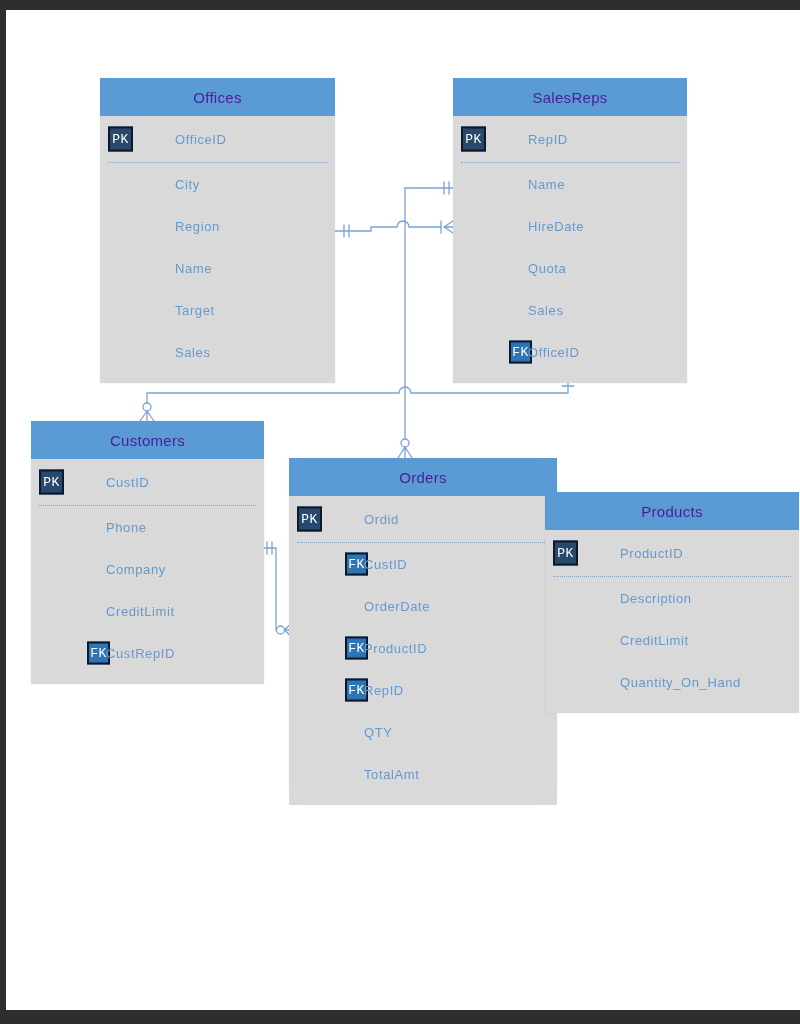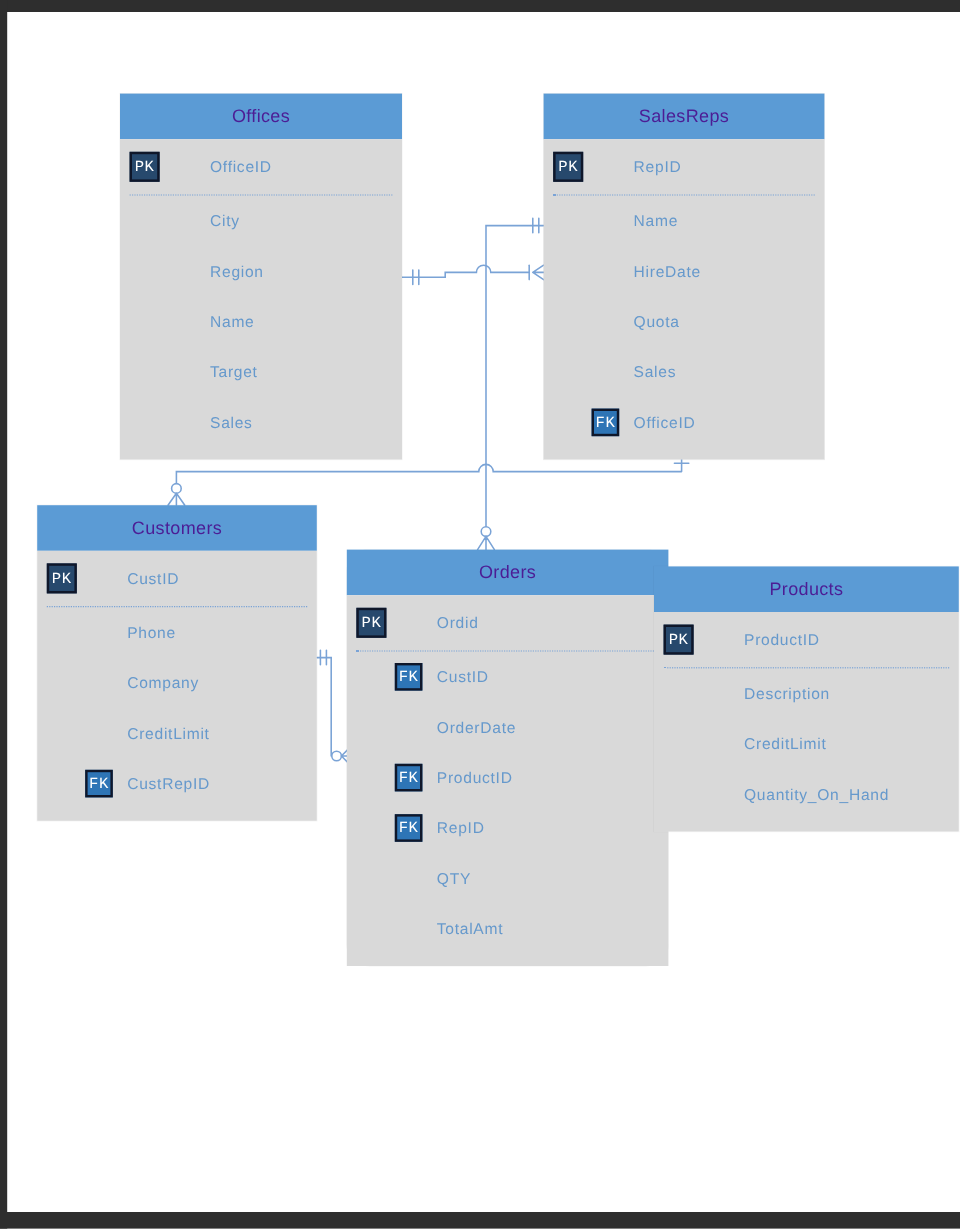--- a/index.html
+++ b/index.html
@@ -39,32 +39,32 @@
     margin:0 8px;height:0;border-top:1.5px dotted var(--line-blue);
   }
   .badge{
     position:absolute;top:50%;transform:translateY(-50%);
     display:flex;align-items:center;justify-content:center;
     color:#ffffff;font-size:13px;letter-spacing:0.5px;
     border:2px solid #0f172a;
     font-family:Liberation Mono, monospace;
   }
   .badge.pk{left:8px;width:21px;height:21px;background:var(--pk-navy);}
-  .badge.fk{left:40px;width:19px;height:19px;background:var(--fk-blue);}
+  .badge.fk{left:56px;width:19px;height:19px;background:var(--fk-blue);}
   .field-label{
     position:absolute;left:75px;top:50%;transform:translateY(-50%);
     color:var(--field-text);font-size:13px;letter-spacing:0.6px;
     white-space:nowrap;
   }
   
   .t-offices  {left:100px;top:78px; width:235px;}
   .t-salesreps{left:453px;top:78px; width:234px;}
   .t-customers{left:31px; top:421px;width:233px;}
   .t-orders   {left:289px;top:458px;width:268px;border-radius:19px;}
-  .t-products {left:545px;top:472px;width:254px;}
+  .t-products {left:545px;top:492px;width:254px;}
 </style>
 </head>
 <body>
 
 <div class="frame frame-top"></div>
 <div class="frame frame-left"></div>
 <div class="frame frame-bottom"></div>
 
 <div id="diagram">
 

